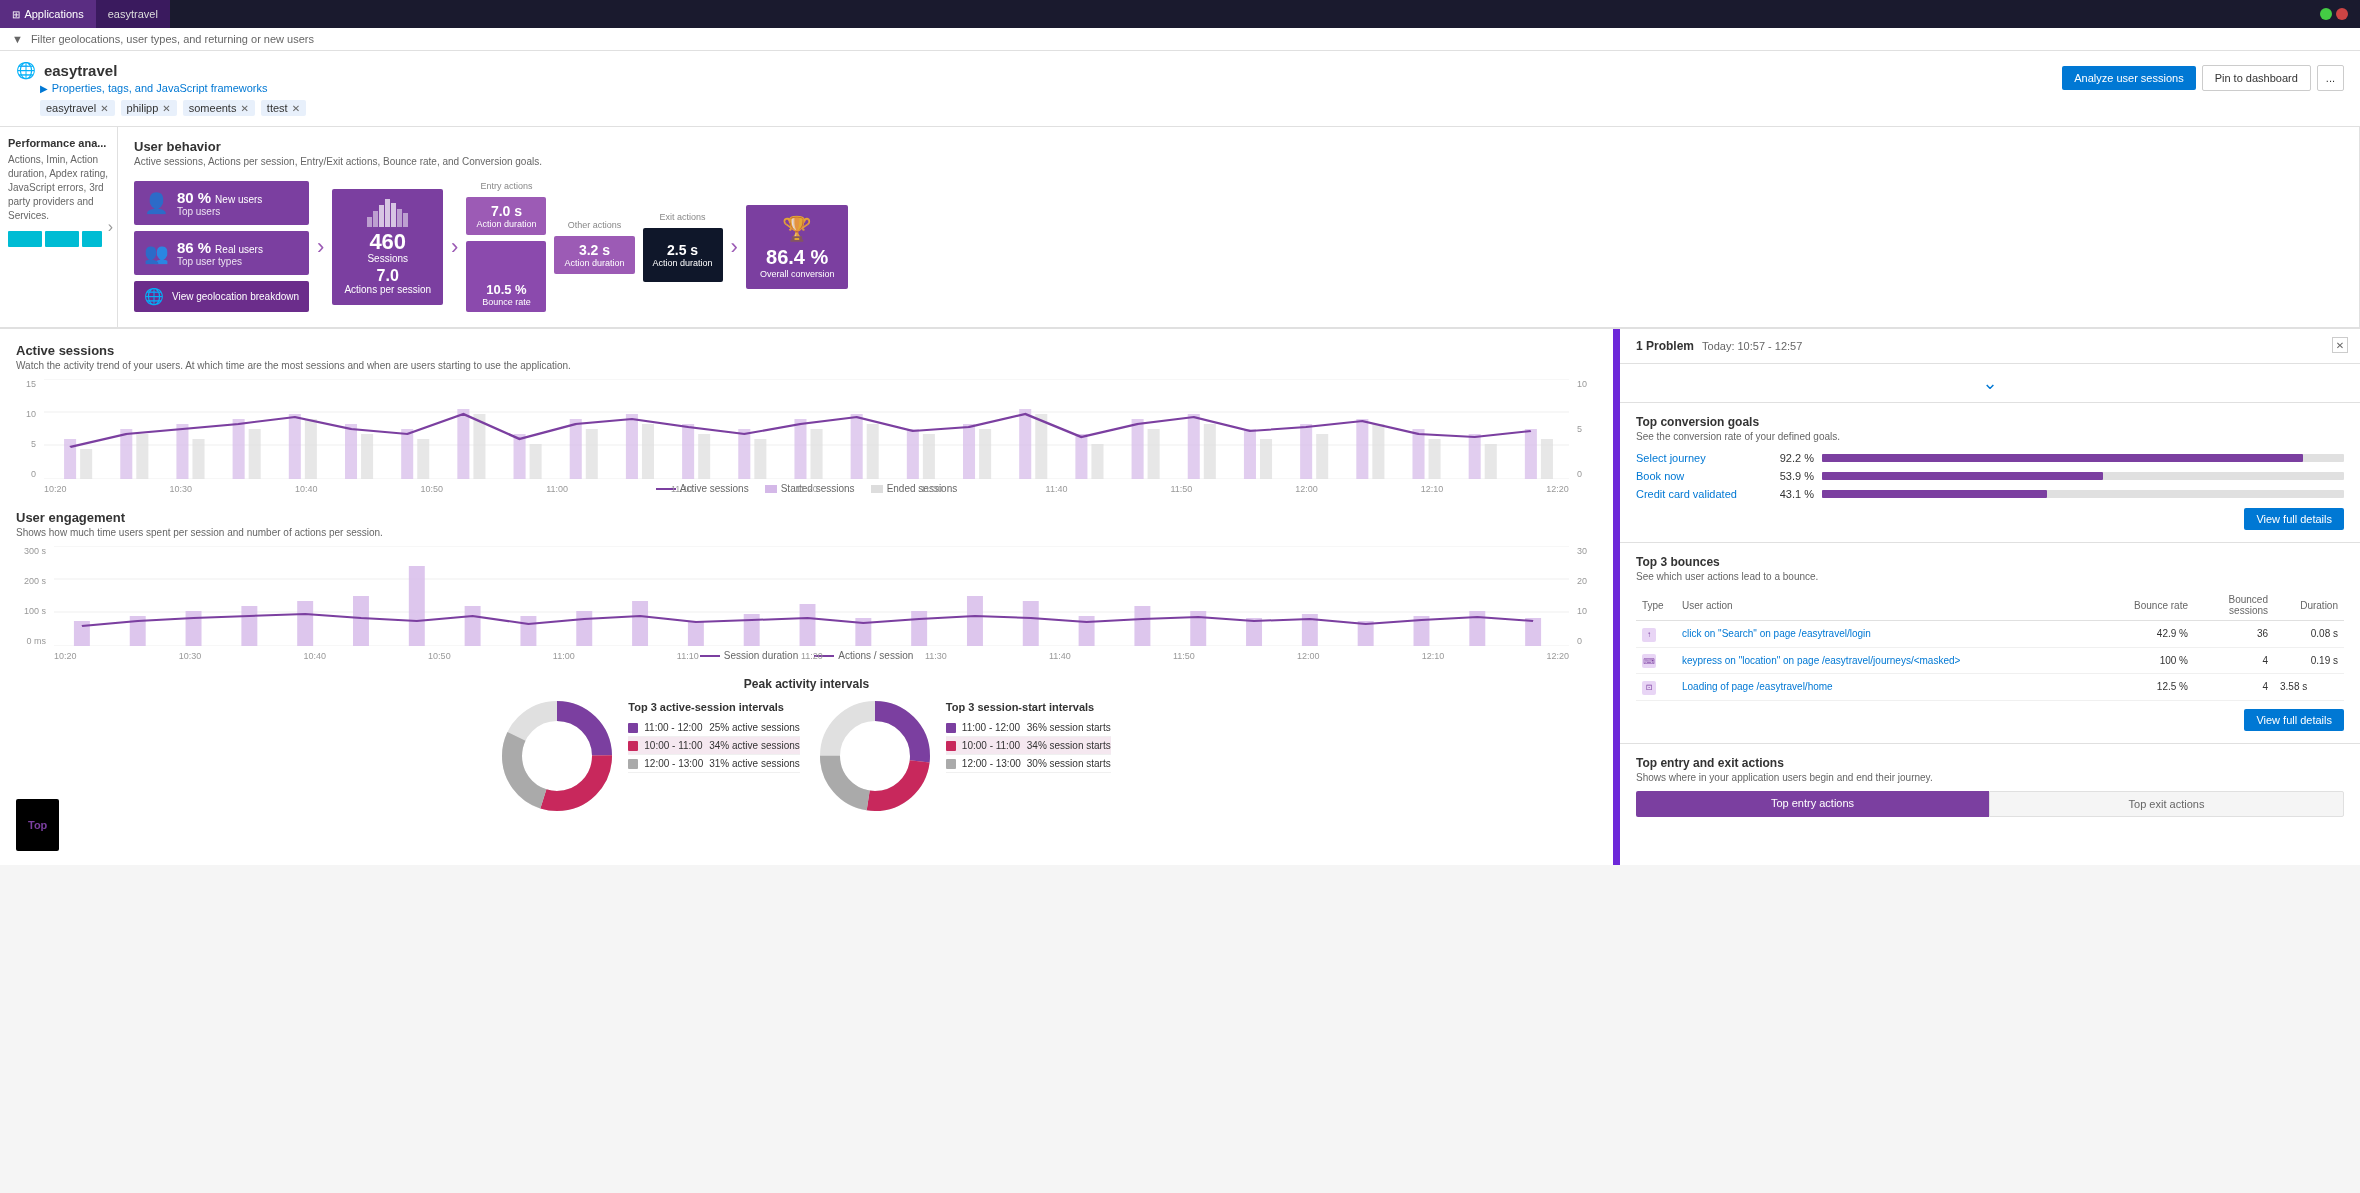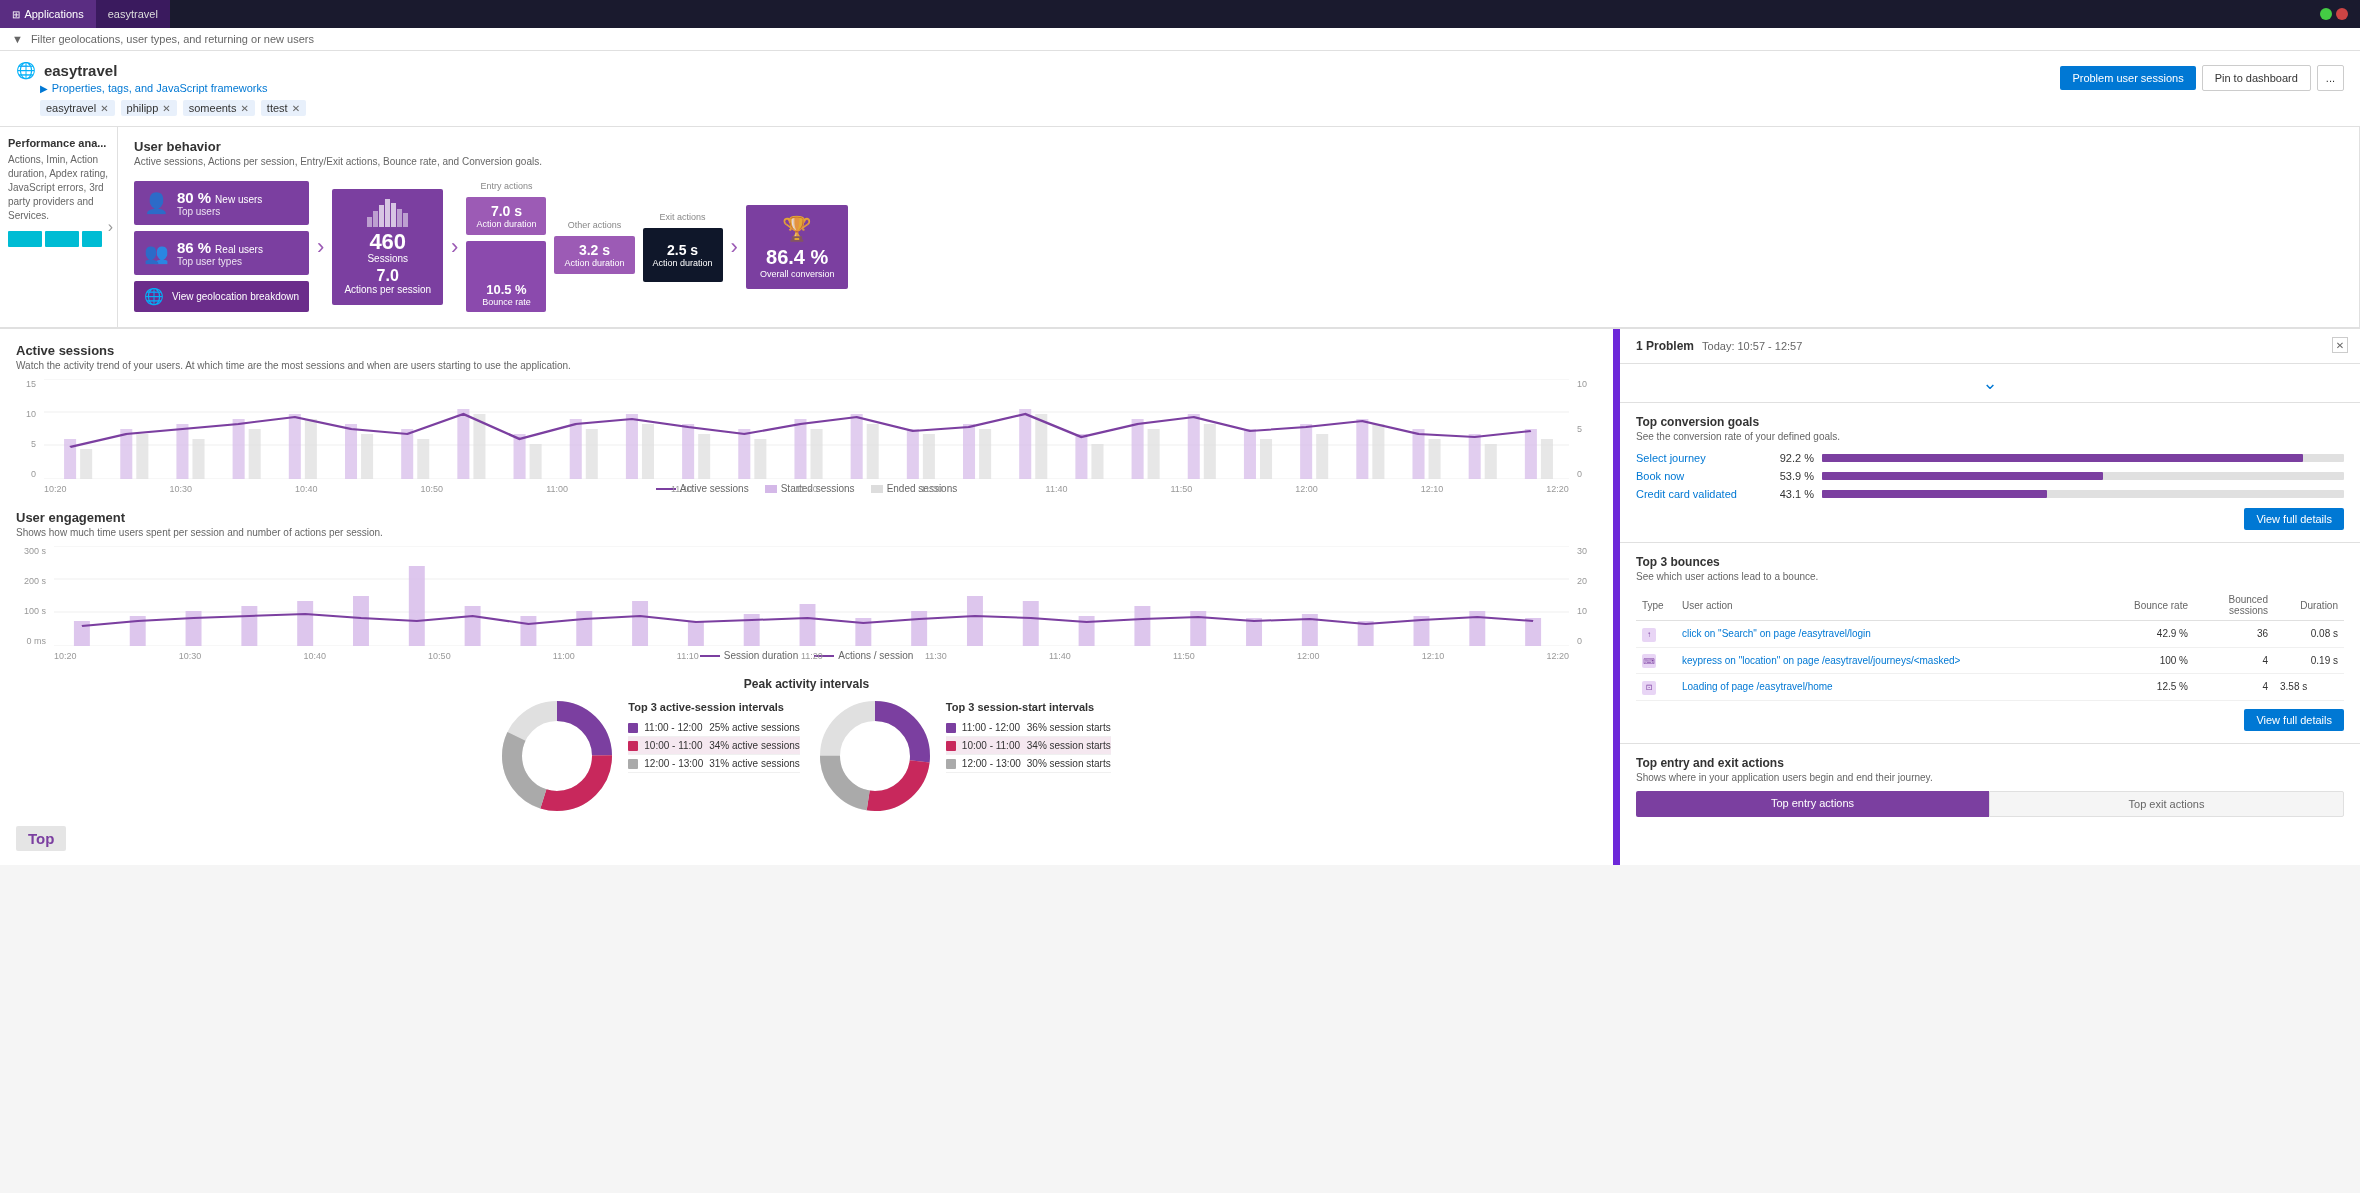--- a/index.html
+++ b/index.html
@@ -51,21 +51,21 @@
         <span>someents</span>
         <span style="cursor:pointer; color:#666; font-size:10px;">✕</span>
       </div>
       <div style="display:flex; align-items:center; background:#e8f0fb; border-radius:2px; padding:2px 6px; font-size:11px; gap:4px;">
         <span>ttest</span>
         <span style="cursor:pointer; color:#666; font-size:10px;">✕</span>
       </div>
     </div>
   </div>
   <div style="display:flex; gap:6px; align-items:center; margin-top:4px;">
-    <button style="background:#0078d4; color:#fff; border:none; padding:6px 12px; font-size:11px; cursor:pointer; border-radius:2px;">Problem user sessions</button>
+    <button style="background:#0078d4; color:#fff; border:none; padding:6px 12px; font-size:11px; cursor:pointer; border-radius:2px;">Analyze user sessions</button>
     <button style="background:#fff; color:#333; border:1px solid #ccc; padding:6px 12px; font-size:11px; cursor:pointer; border-radius:2px;">Pin to dashboard</button>
     <button style="background:#fff; color:#333; border:1px solid #ccc; padding:6px 8px; font-size:11px; cursor:pointer; border-radius:2px;">...</button>
   </div>
 </div>
 
 <div style="display:flex; min-height:200px;">
 
   <div style="width:118px; min-width:118px; background:#fff; border-right:1px solid #e0e0e0; padding:10px 8px; position:relative;">
     <div style="font-size:11px; font-weight:600; color:#333; margin-bottom:4px;">Performance ana...</div>
     <div style="font-size:10px; color:#666; margin-bottom:8px; line-height:1.4;">Actions, Imin, Action duration, Apdex rating, JavaScript errors, 3rd party providers and Services.</div>
@@ -431,21 +431,21 @@
             <div style="display:flex; align-items:center; gap:6px; padding:3px 0; font-size:10px; border-bottom:1px solid #f0f0f0;">
               <div style="width:10px; height:10px; background:#aaa; border-radius:1px;"></div>
               <span>12:00 - 13:00</span>
               <span style="margin-left:auto;">30% session starts</span>
             </div>
           </div>
         </div>
       </div>
 
       <div style="position:relative; margin-top:10px; height:30px;">
-        <div style="position:absolute; left:0; bottom:0; font-size:15px; font-weight:600; color:#7b3fa0; background:#e5e5e5; padding:4px 12px; border-radius:2px;">Top</div>
+        <div style="position:absolute; left:0; bottom:0; font-size:11px; font-weight:600; color:#7b3fa0; background:#000000; padding:20px 12px; border-radius:2px;">Top</div>
       </div>
     </div>
 
   </div>
 
   <div style="width:740px; background:#fff; display:flex; flex-direction:column;">
 
     <div style="padding:10px 16px; border-bottom:1px solid #e0e0e0; display:flex; align-items:center; gap:8px; font-size:12px; position:relative;">
       <span style="font-weight:700;">1 Problem</span>
       <span style="color:#666; font-size:11px;">Today: 10:57 - 12:57</span>

